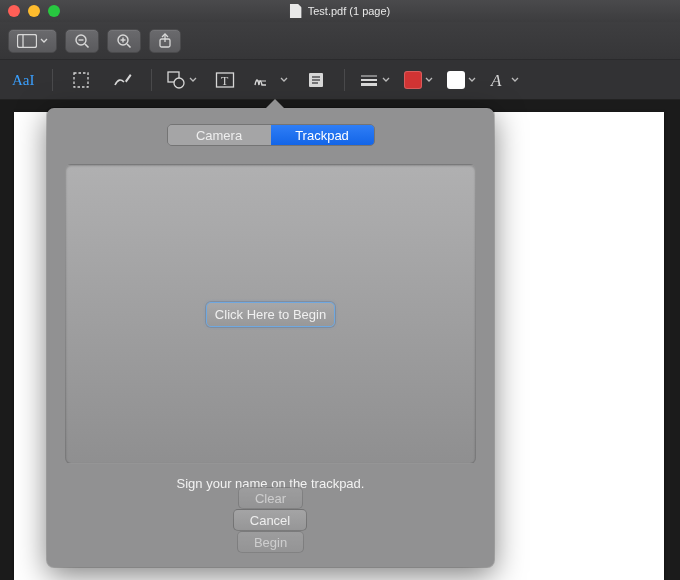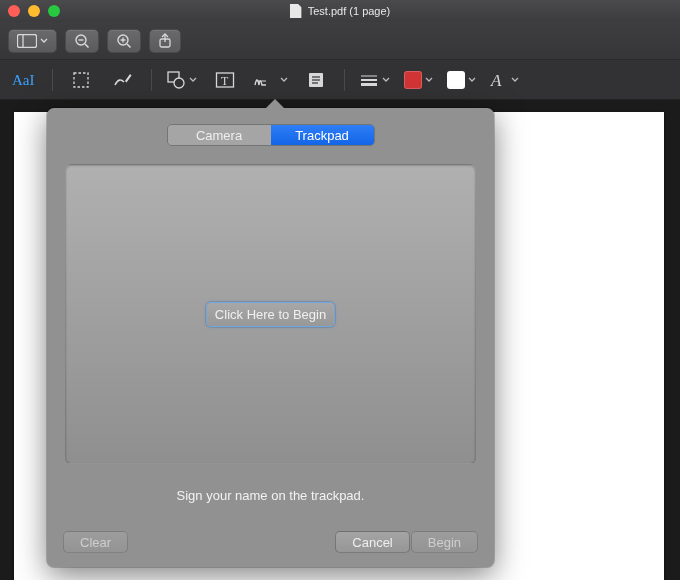--- a/index.html
+++ b/index.html
@@ -135,27 +135,27 @@
     background: linear-gradient(#a7a7a8, #989899);
     border: 1.5px solid #6fa8e0;
     border-radius: 5px;
     color: #f0f0f0;
     box-shadow: 0 0 0 1px rgba(0,0,0,0.1), 0 0 3px rgba(80,150,240,0.5);
     font-size: 13px;
   }
   .hint {
     text-align: center;
     color: #f2f2f2;
-    margin-top: 24px;
+    margin-top: 12px;
     font-size: 13px;
   }
   .poprow {
     position: absolute;
     bottom: 14px; left: 16px; right: 16px;
-    display: flex; align-items: center;
+    display: flex; align-items: center; flex-direction: column;
   }
   .pbtn {
     height: 22px; padding: 0 16px;
     background: linear-gradient(#a4a4a5, #969697);
     border: 1px solid rgba(0,0,0,0.25);
     border-radius: 5px;
     color: #eee; font-size: 13px;
     display: flex; align-items: center;
   }
   .pbtn.dim { opacity: 0.65; }

